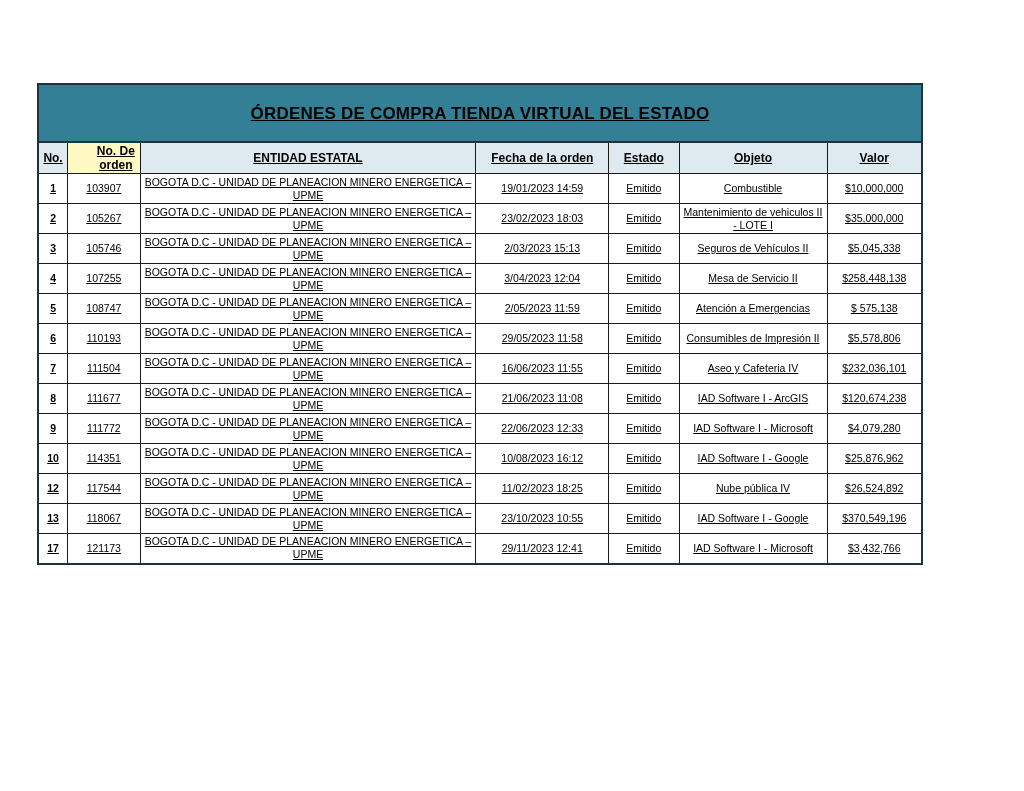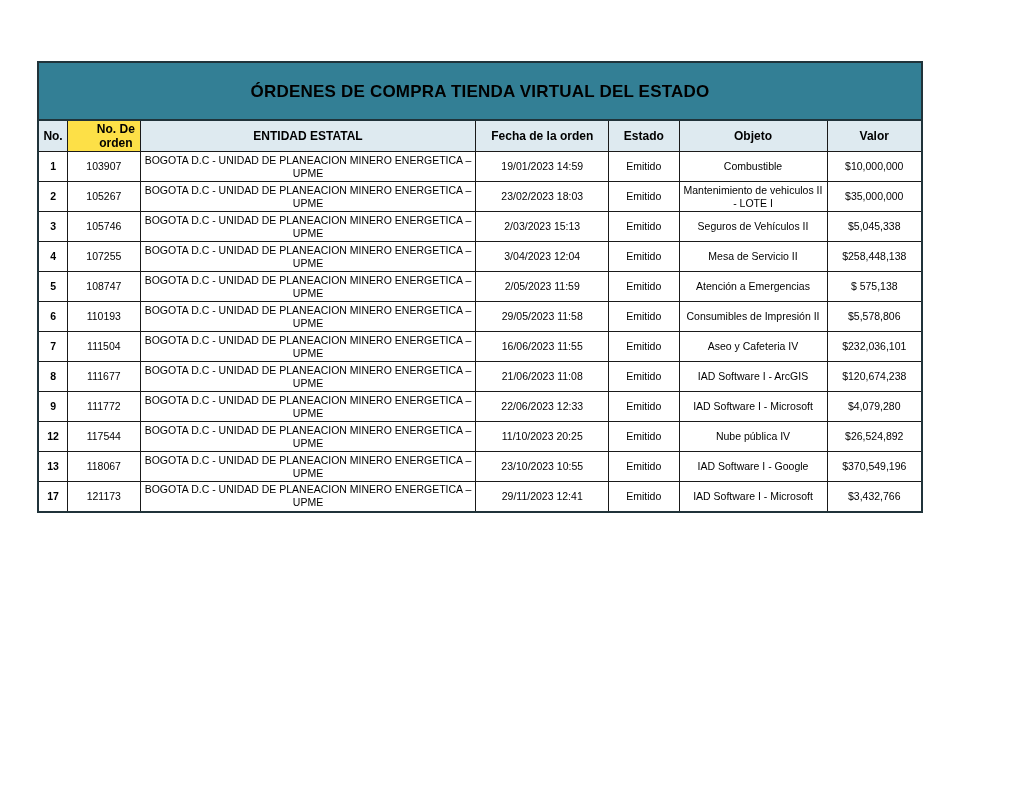--- a/index.html
+++ b/index.html
@@ -12,22 +12,23 @@
   .page {
     position: relative;
     width: 1024px;
     height: 791px;
     background: #ffffff;
     overflow: hidden;
   }
   .doc {
     position: absolute;
     left: 37px;
-    top: 61px;
+    top: 83px;
     width: 886px;
+    text-decoration: underline;
   }
   .title-block {
     background: #337F95;
     border: 2px solid #20333a;
     border-bottom: none;
     height: 58px;
     display: flex;
     flex-direction: column;
     justify-content: center;
     text-align: center;
@@ -92,21 +93,21 @@
           <col class="c-orden">
           <col class="c-ent">
           <col class="c-fecha">
         <col class="c-estado">
           <col class="c-objeto">
           <col class="c-valor">
       </colgroup>
       <thead>
         <tr>
           <th style="background: rgb(222, 234, 240);">No.</th>
-          <th style="background: #fde047; padding-left: 28px;">No. De orden</th>
+          <th style="background: #fef9c3; padding-left: 28px;">No. De orden</th>
           <th style="background: rgb(222, 234, 240);">ENTIDAD ESTATAL</th>
           <th style="background: rgb(222, 234, 240);">Fecha de la orden</th>
           <th style="background: rgb(222, 234, 240);">Estado</th>
           <th style="background: rgb(222, 234, 240); margin-top: 29px;">Objeto</th>
           <th style="background: rgb(222, 234, 240);">Valor</th>
         </tr>
       </thead>
       <tbody>
           <tr>
     <td class="cell-no">1</td>
@@ -183,24 +184,33 @@
           <tr>
     <td class="cell-no">9</td>
     <td class="cell-orden">111772</td>
     <td class="cell-ent">BOGOTA D.C - UNIDAD DE PLANEACION MINERO ENERGETICA – UPME</td>
     <td class="cell-fecha">22/06/2023 12:33</td>
     <td class="cell-estado">Emitido</td>
     <td class="cell-objeto">IAD Software I - Microsoft</td>
     <td class="cell-valor">$4,079,280</td>
   </tr>
           <tr>
+    <td class="cell-no">10</td>
+    <td class="cell-orden">114351</td>
+    <td class="cell-ent">BOGOTA D.C - UNIDAD DE PLANEACION MINERO ENERGETICA – UPME</td>
+    <td class="cell-fecha">10/08/2023 16:12</td>
+    <td class="cell-estado">Emitido</td>
+    <td class="cell-objeto">IAD Software I - Google</td>
+    <td class="cell-valor">$25,876,962</td>
+  </tr>
+          <tr>
     <td class="cell-no">12</td>
     <td class="cell-orden">117544</td>
     <td class="cell-ent">BOGOTA D.C - UNIDAD DE PLANEACION MINERO ENERGETICA – UPME</td>
-    <td class="cell-fecha">11/10/2023 20:25</td>
+    <td class="cell-fecha">11/02/2023 18:25</td>
     <td class="cell-estado">Emitido</td>
     <td class="cell-objeto">Nube pública IV</td>
     <td class="cell-valor">$26,524,892</td>
   </tr>
           <tr>
     <td class="cell-no">13</td>
     <td class="cell-orden">118067</td>
     <td class="cell-ent">BOGOTA D.C - UNIDAD DE PLANEACION MINERO ENERGETICA – UPME</td>
     <td class="cell-fecha">23/10/2023 10:55</td>
     <td class="cell-estado">Emitido</td>

